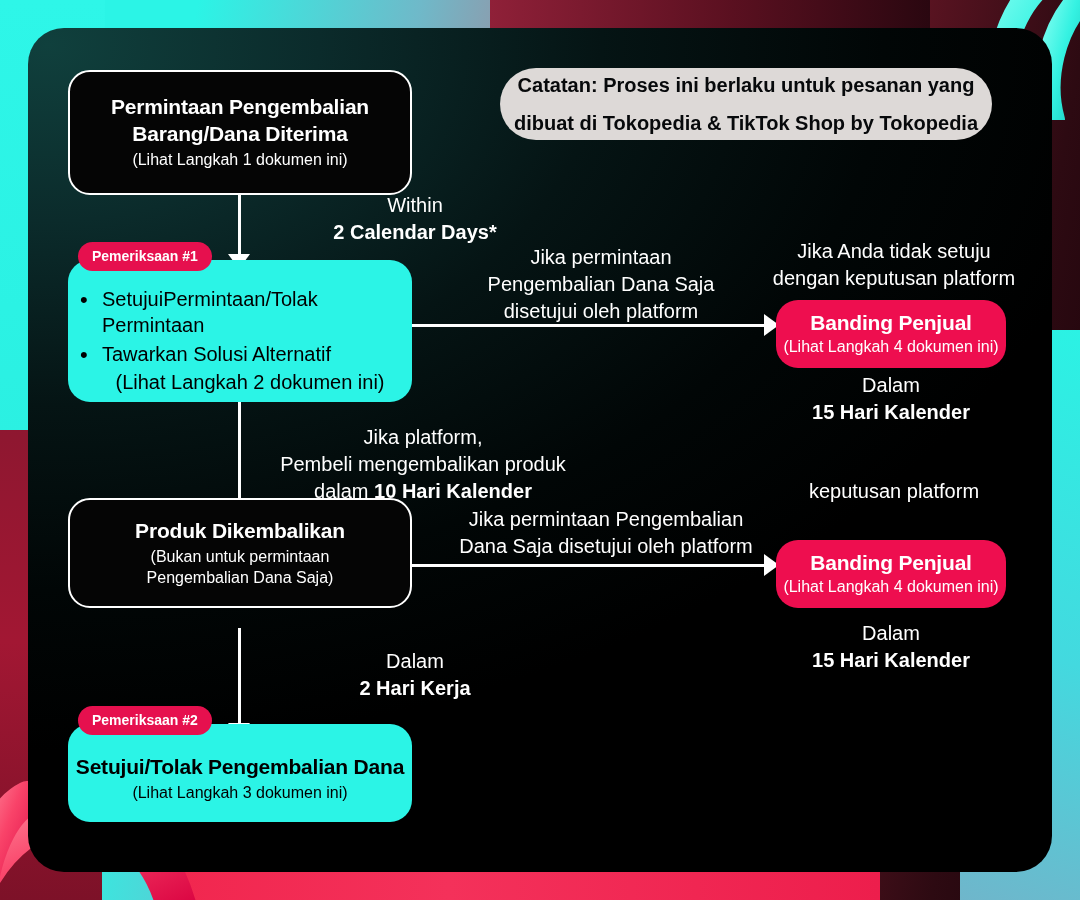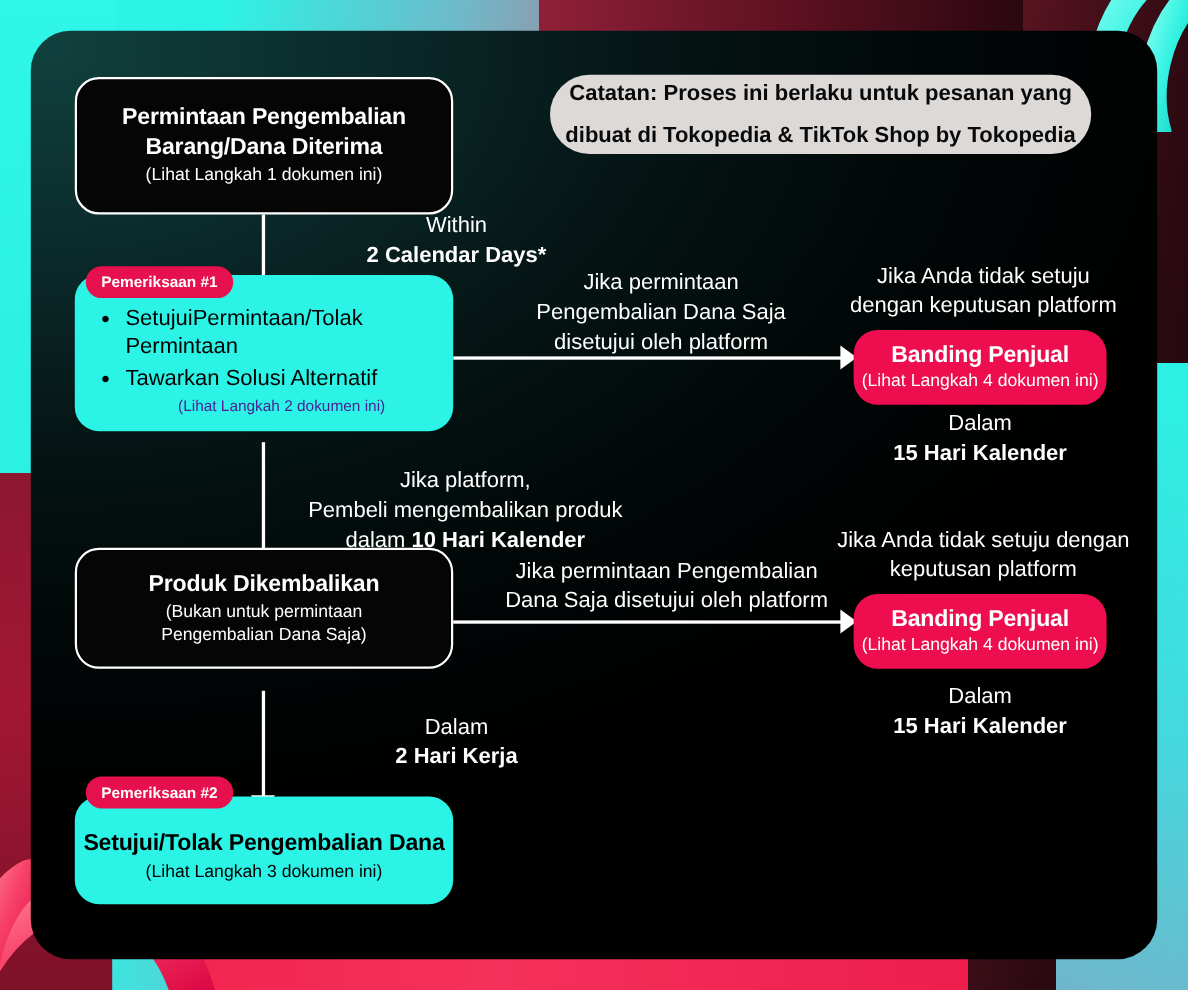--- a/index.html
+++ b/index.html
@@ -97,21 +97,21 @@
   }
 
   ul.bullets { list-style:none; margin:0; padding:0; }
   ul.bullets li {
     position:relative; padding-left:26px;
     font-size:20px; line-height:1.32; color:#000; margin-bottom:2px;
   }
   ul.bullets li:before {
     content:"\2022"; position:absolute; left:4px; top:-1px; font-size:22px;
   }
-  .cyan-note { font-size:14px; text-align:center; color:#4c1d95; margin-top:4px; padding-left:30px; }
+  .cyan-note { font-size:20px; text-align:center; color:#000000; margin-top:4px; padding-left:30px; }
 
   
   .vline { position:absolute; width:3px; background:#fff; z-index:4; }
   .arrow-down {
     position:absolute; z-index:4; width:0; height:0;
     border-left:11px solid transparent; border-right:11px solid transparent;
     border-top:15px solid #fff;
   }
   .hline { position:absolute; height:3px; background:#fff; z-index:4; }
   .arrow-right {
@@ -178,21 +178,21 @@
 
   <div class="vline" style="left:210px; top:167px; height:62px;"></div>
   <div class="arrow-down" style="left:200px; top:226px;"></div>
 
   <div class="label" style="left:282px; top:164px; width:210px;">
     <div>Within</div>
     <div style="font-weight:bold;">2 Calendar Days*</div>
   </div>
 
   <div class="badge" style="left:50px; top:214px;">Pemeriksaan #1</div>
-  <div class="node box-cyan" style="left:40px; top:222px; width:344px; height:142px; padding:26px 18px 14px 20px;">
+  <div class="node box-cyan" style="left:40px; top:232px; width:344px; height:142px; padding:26px 18px 14px 8px;">
     <ul class="bullets">
       <li>SetujuiPermintaan/Tolak Permintaan</li>
       <li>Tawarkan Solusi Alternatif</li>
     </ul>
     <div class="cyan-note">(Lihat Langkah 2 dokumen ini)</div>
   </div>
 
   <div class="hline" style="left:384px; top:296px; width:354px;"></div>
   <div class="arrow-right" style="left:736px; top:286px;"></div>
 
@@ -234,21 +234,20 @@
 
   <div class="hline" style="left:384px; top:536px; width:354px;"></div>
   <div class="arrow-right" style="left:736px; top:526px;"></div>
 
   <div class="label" style="left:418px; top:478px; width:320px;">
     <div>Jika permintaan Pengembalian</div>
     <div>Dana Saja disetujui oleh platform</div>
   </div>
 
   <div class="label" style="left:718px; top:450px; width:296px;">
-    <div>Jika Anda tidak setuju dengan</div>
     <div>keputusan platform</div>
   </div>
 
   <div class="node box-red" style="left:748px; top:512px; width:230px; height:68px;">
     <div class="t-title">Banding Penjual</div>
     <div class="t-sub" style="margin-top:1px;">(Lihat Langkah 4 dokumen ini)</div>
   </div>
 
   <div class="label" style="left:748px; top:592px; width:230px;">
     <div>Dalam</div>

